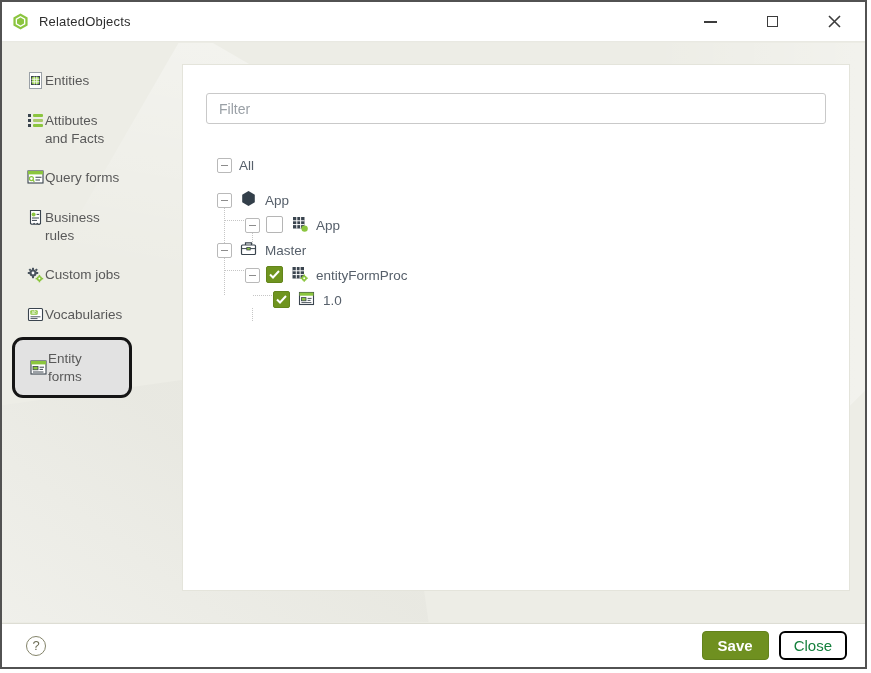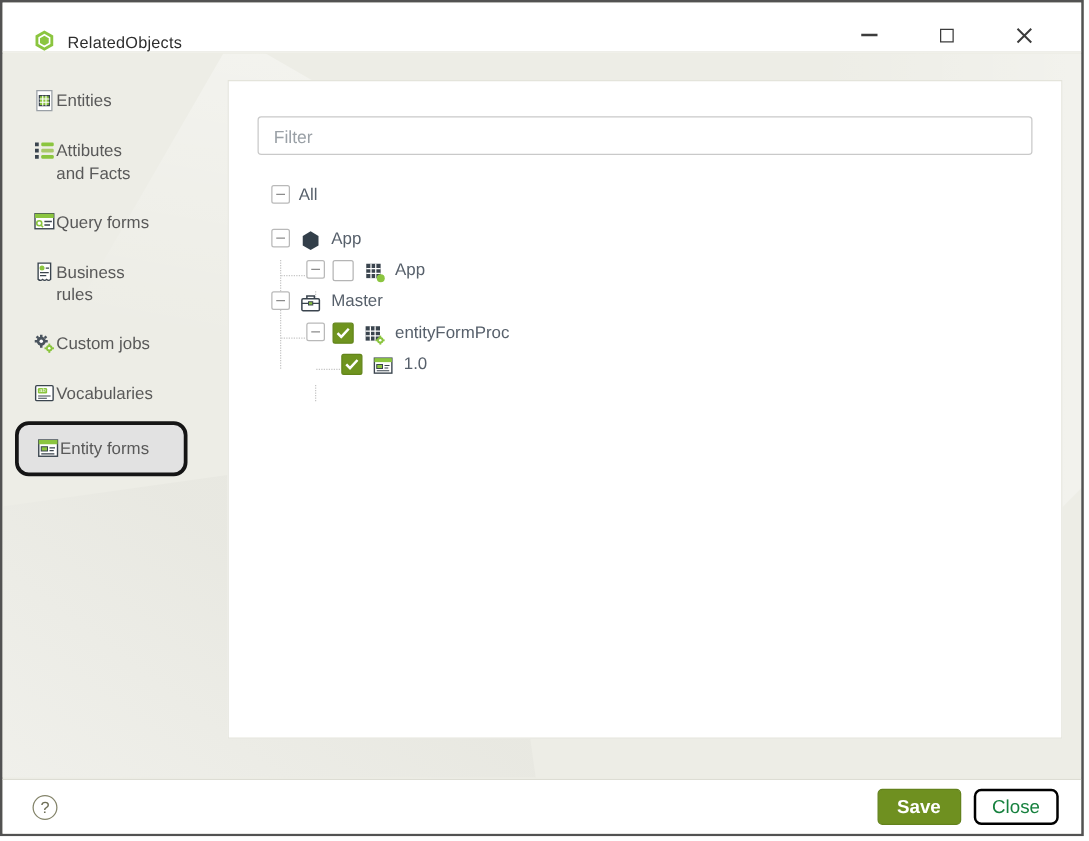--- a/index.html
+++ b/index.html
@@ -8,21 +8,21 @@
 
   .window {
     position:relative; width:867px; height:669px;
     border:2px solid #525252; background:#ecece5; overflow:hidden;
   }
 
   
   .titlebar {
     position:absolute; top:0; left:0; right:0; height:40px;
     background:#fff; border-bottom:1px solid #e9e9e2;
-    display:flex; align-items:flex-end; padding:0 25px; z-index:5;
+    display:flex; align-items:center; padding:0 10px; z-index:5;
   }
   .app-logo { width:17px; height:17px; margin-right:10px; }
   .title-text { font-size:13px; color:#2e2e2e; letter-spacing:.2px; }
   .win-controls { margin-left:auto; display:flex; align-items:center; gap:36px; padding-right:8px; }
   .wc { width:26px; height:26px; display:flex; align-items:center; justify-content:center; cursor:default; }
   .min-glyph { width:13px; height:0; border-top:2px solid #3c3c3c; }
   .max-glyph { width:11px; height:11px; border:1.6px solid #3c3c3c; }
   .close-glyph { width:13px; height:13px; }
 
   
@@ -36,39 +36,39 @@
   .sidebar { position:absolute; left:0; top:18px; width:180px; z-index:2; }
   .sidebar-item {
     display:flex; align-items:flex-start; gap:0;
     padding:11px 10px 11px 24px; cursor:pointer;
   }
   .sidebar-item .s-icon { width:19px; height:19px; flex:0 0 19px; margin-top:-1px; }
   .sidebar-label { font-size:13.5px; color:#595959; line-height:1.3; }
   .sidebar-label.narrow { max-width:70px; }
   .sidebar-item.selected {
     background:#e2e2e2; border:3px solid #151515; border-radius:11px;
-    margin:2px 4px 2px 10px; padding:10px 12px 10px 14px; width:138px;
+    margin:2px 4px 2px 10px; padding:10px 12px 10px 14px; width:120px;
     align-items:center;
   }
 
   
   .panel {
     position:absolute; left:180px; top:21px; width:668px; height:527px;
     background:#fff; border:1px solid #e4e4db; z-index:3;
   }
   .filter-input {
     display:block; width:620px; margin:28px auto 0 auto; height:31px;
     border:1px solid #c9c9c9; border-radius:3px; padding:0 12px;
     font-family:Liberation Sans, sans-serif; font-size:14px; color:#3c3c3c; outline:none;
   }
   .filter-input::placeholder { color:#9aa0a6; }
 
   
   .tree { position:relative; margin:24px 0 0 26px; }
-  .tree-row { position:relative; display:flex; align-items:flex-start; height:25px; font-size:13.5px; color:#57606b; }
+  .tree-row { position:relative; display:flex; align-items:flex-end; height:25px; font-size:13.5px; color:#57606b; }
   .tree-row.lvl0 { padding-left:8px; }
   .tree-row.lvl1 { padding-left:36px; }
   .tree-row.lvl2 { padding-left:64px; }
   .tree-row.lvl1::before, .tree-row.lvl2::before {
     content:""; position:absolute; top:12px; border-top:1px dotted #c6c6c6;
   }
   .tree-row.lvl1::before { left:16px; width:19px; }
   .tree-row.lvl2::before { left:44px; width:19px; }
   .tree-spacer { height:10px; }
   .vline { position:absolute; width:0; border-left:1px dotted #c6c6c6; }

